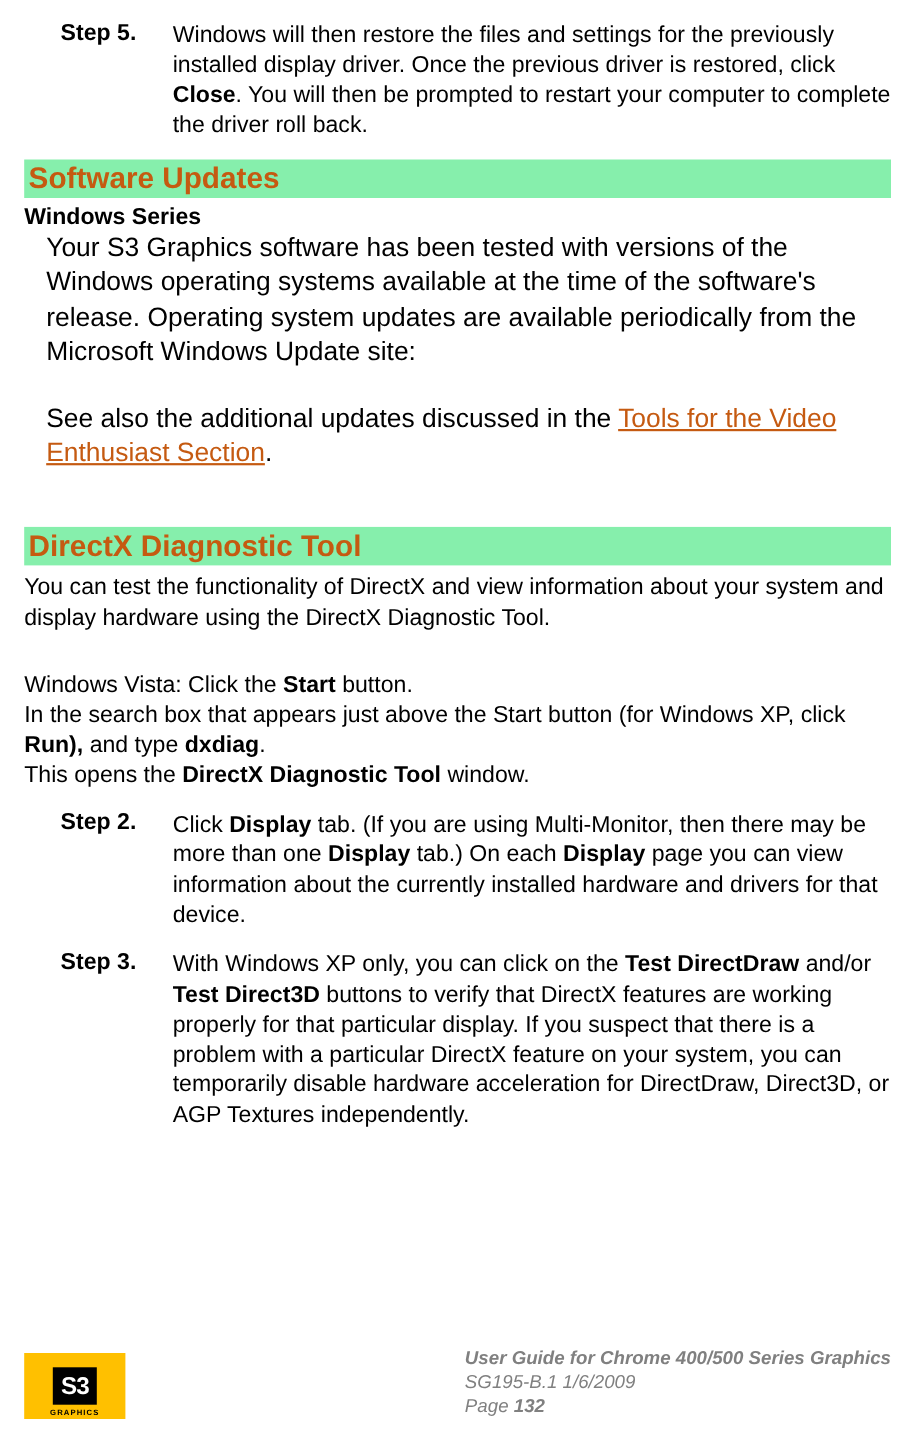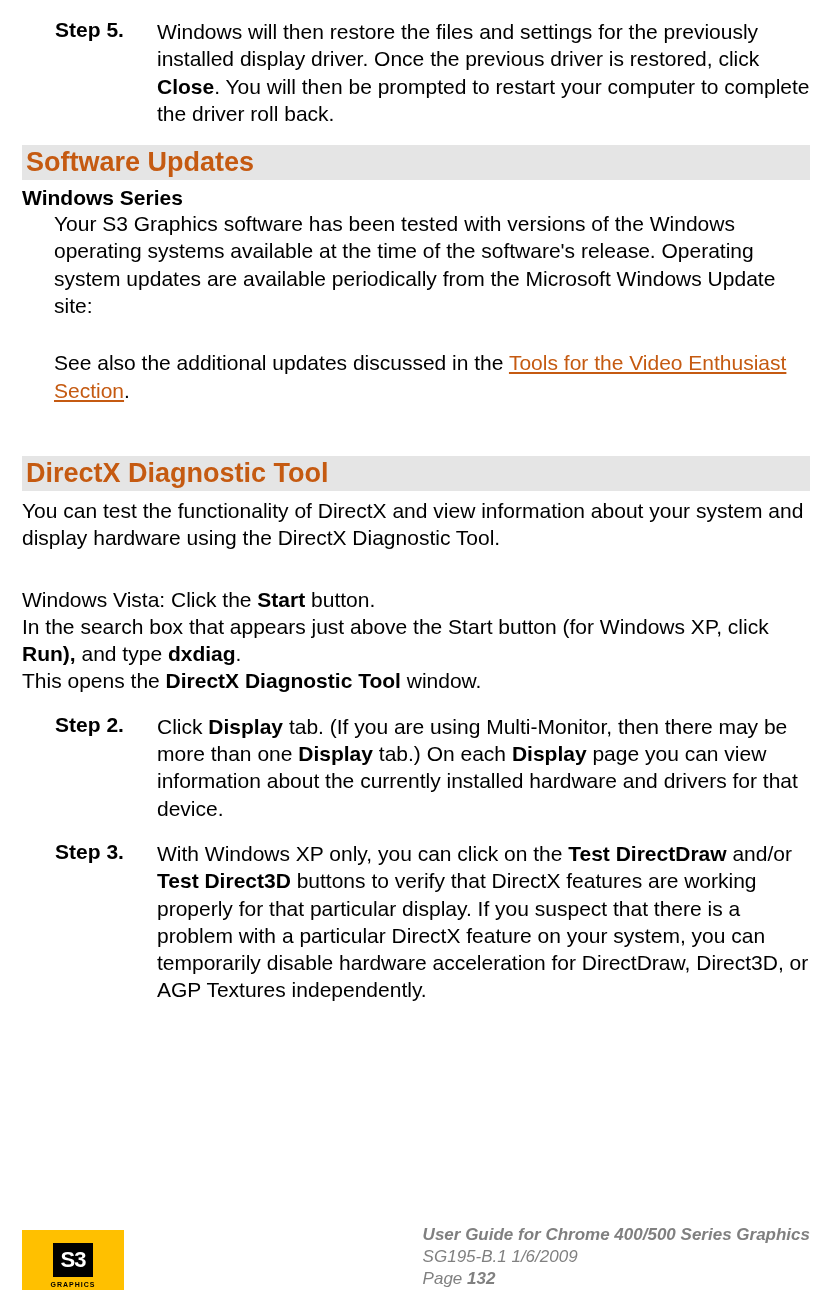--- a/index.html
+++ b/index.html
@@ -25,37 +25,37 @@
       flex-shrink: 0;
       text-align: center;
     }
     .step-body {
       font-size: 21px;
       line-height: 1.3;
       flex: 1;
     }
     .bold { font-weight: bold; }
     .section-header {
-      background: #e5e5e5;
+      background: #86efac;
       color: #c55a11;
       font-size: 27px;
       font-weight: bold;
       padding: 2px 4px;
       margin-bottom: 6px;
       margin-top: 10px;
     }
     .subheading {
       font-weight: bold;
       font-size: 21px;
       margin-bottom: 0;
     }
     .body-text {
-      font-size: 21px;
+      font-size: 24px;
       line-height: 1.3;
-      margin-left: 32px;
+      margin-left: 20px;
       margin-bottom: 12px;
     }
     .link {
       color: #c55a11;
       text-decoration: underline;
     }
     .intro-text {
       font-size: 21px;
       line-height: 1.3;
       margin-bottom: 34px;
@@ -63,21 +63,21 @@
     .footer {
       position: absolute;
       bottom: 18px;
       left: 22px;
       right: 22px;
       display: flex;
       align-items: flex-end;
       justify-content: space-between;
     }
     .logo {
-      width: 102px;
+      width: 92px;
       height: 60px;
       background: #ffc000;
       position: relative;
       display: flex;
       align-items: center;
       justify-content: center;
     }
     .logo-inner {
       background: #000000;
       color: #ffffff;

